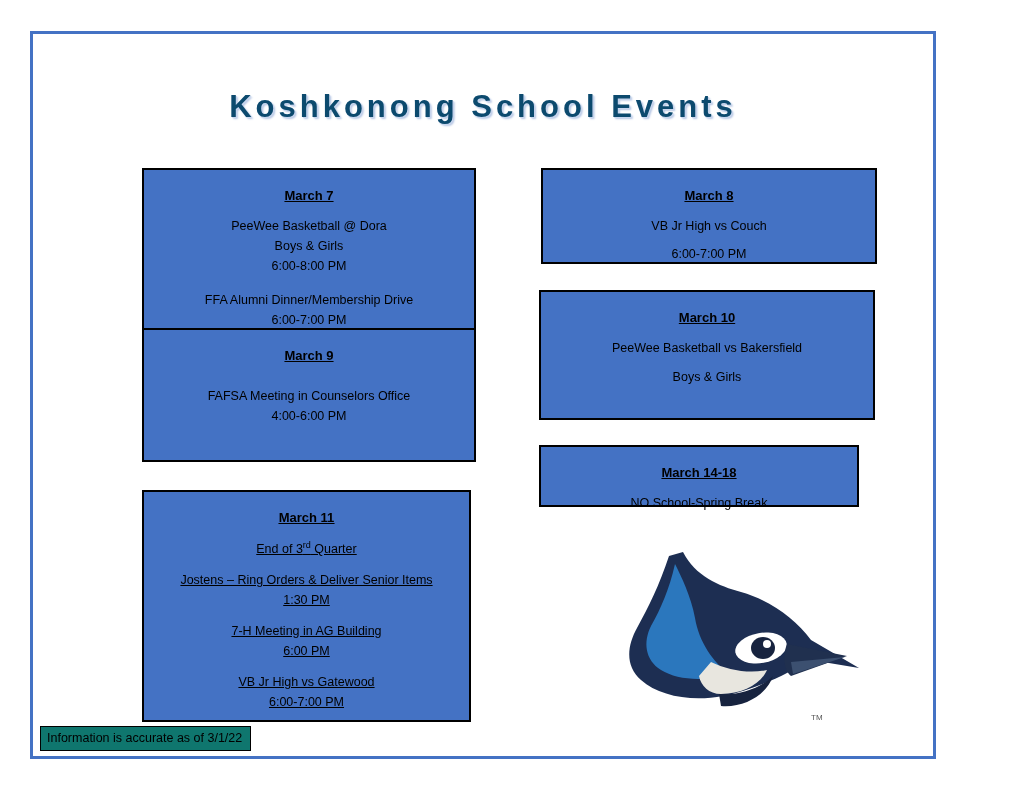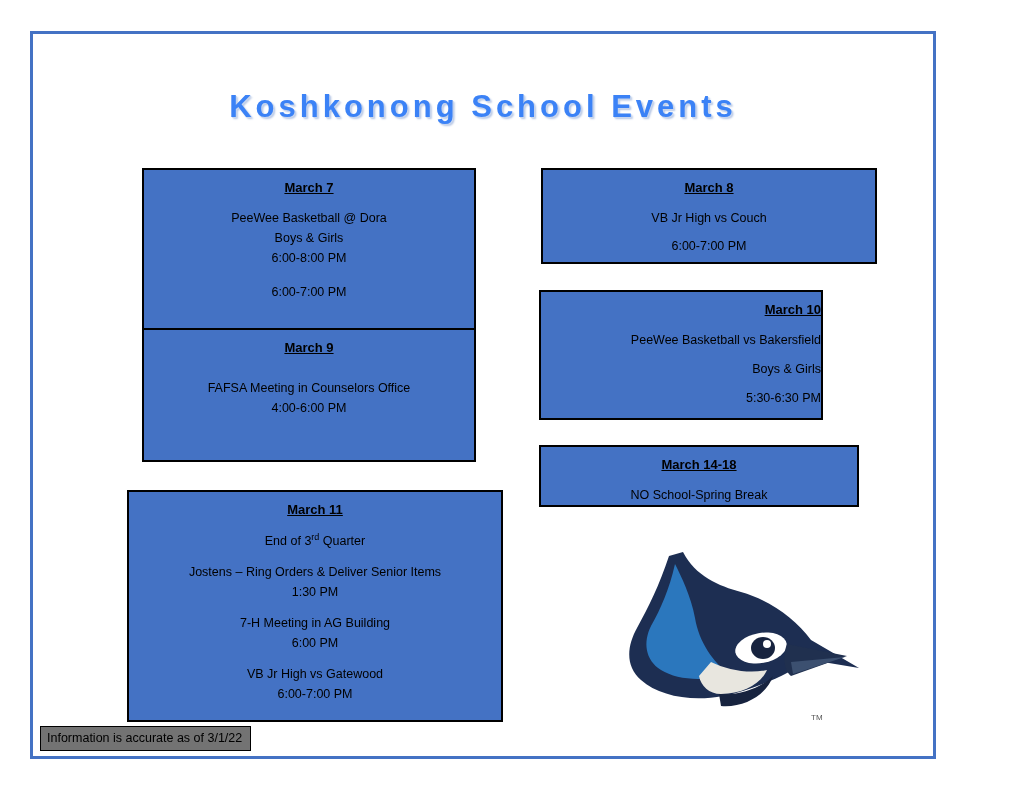--- a/index.html
+++ b/index.html
@@ -31,97 +31,98 @@
   #title {
     position: absolute;
     left: 0;
     top: 55px;
     width: 100%;
     text-align: center;
     font-family: "Liberation Sans", sans-serif;
     font-size: 31px;
     font-weight: bold;
     letter-spacing: 4px;
-    color: #3b82f6;
+    color: #0c4a6e;
     text-shadow:
        1px 1px 0 #c8d6ee,
        2px 2px 2px #b6c6e4;
     white-space: nowrap;
   }
   .card {
     position: absolute;
     background: #4472c4;
     border: 2px solid #000000;
     box-sizing: border-box;
     color: #000000;
     text-align: center;
     font-size: 12.5px;
     line-height: 1.6;
-    padding-top: 8px;
+    padding-top: 16px;
   }
   .card .hdr {
     font-weight: bold;
     text-decoration: underline;
     font-size: 13px;
     display: block;
     margin-bottom: 9px;
   }
   .card .ln {
     display: block;
   }
   .card .gap {
     display: block;
     height: 14px;
   }
   .sup { font-size: 9px; vertical-align: super; }
 
   
   #card-mar7  { left: 109px; top: 134px; width: 334px; height: 166px; }
   #card-mar9  { left: 109px; top: 294px; width: 334px; height: 134px; text-align: center; }
-  #card-mar11 { left: 94px; top: 456px; width: 376px; height: 232px; }
+  #card-mar11 { left: 109px; top: 456px; width: 329px; height: 232px; text-decoration: underline; }
   #card-mar8  { left: 508px; top: 134px; width: 336px; height: 96px; }
-  #card-mar10 { left: 506px; top: 256px; width: 284px; height: 130px; text-align: right; }
+  #card-mar10 { left: 506px; top: 256px; width: 336px; height: 130px; }
   #card-mar14 { left: 506px; top: 411px; width: 320px; height: 62px; }
 
   
   #mascot {
     position: absolute;
     left: 582px;
     top: 510px;
     width: 248px;
     height: 190px;
   }
   #mascot svg { display: block; }
 
   #footnote {
     position: absolute;
     left: 7px;
     top: 692px;
     border: 1px solid #000000;
-    background: #737373;
+    background: #0f766e;
     padding: 4px 8px 5px 6px;
     font-size: 12.5px;
     color: #000000;
     white-space: nowrap;
   }
 </style>
 </head>
 <body>
 
 <div id="page">
   <div id="frame">
 
     <div id="title">Koshkonong School Events</div>
 
     <div class="card" id="card-mar7">
       <span class="hdr">March 7</span>
       <span class="ln">PeeWee Basketball @ Dora</span>
       <span class="ln">Boys &amp; Girls</span>
       <span class="ln">6:00-8:00 PM</span>
       <span class="gap"></span>
+      <span class="ln">FFA Alumni Dinner/Membership Drive</span>
       <span class="ln">6:00-7:00 PM</span>
     </div>
 
     <div class="card" id="card-mar9">
       <span class="hdr">March 9</span>
       <span class="gap" style="height:10px;"></span>
       <span class="ln">FAFSA Meeting in Counselors Office</span>
       <span class="ln">4:00-6:00 PM</span>
     </div>
 
@@ -145,21 +146,20 @@
       <span class="gap" style="height:8px;"></span>
       <span class="ln">6:00-7:00 PM</span>
     </div>
 
     <div class="card" id="card-mar10">
       <span class="hdr">March 10</span>
       <span class="ln">PeeWee Basketball vs Bakersfield</span>
       <span class="gap" style="height:9px;"></span>
       <span class="ln">Boys &amp; Girls</span>
       <span class="gap" style="height:9px;"></span>
-      <span class="ln">5:30-6:30 PM</span>
     </div>
 
     <div class="card" id="card-mar14">
       <span class="hdr">March 14-18</span>
       <span class="ln">NO School-Spring Break</span>
     </div>
 
     <div id="mascot">
       <svg width="248" height="190" viewBox="0 0 248 190" xmlns="http://www.w3.org/2000/svg">
 

